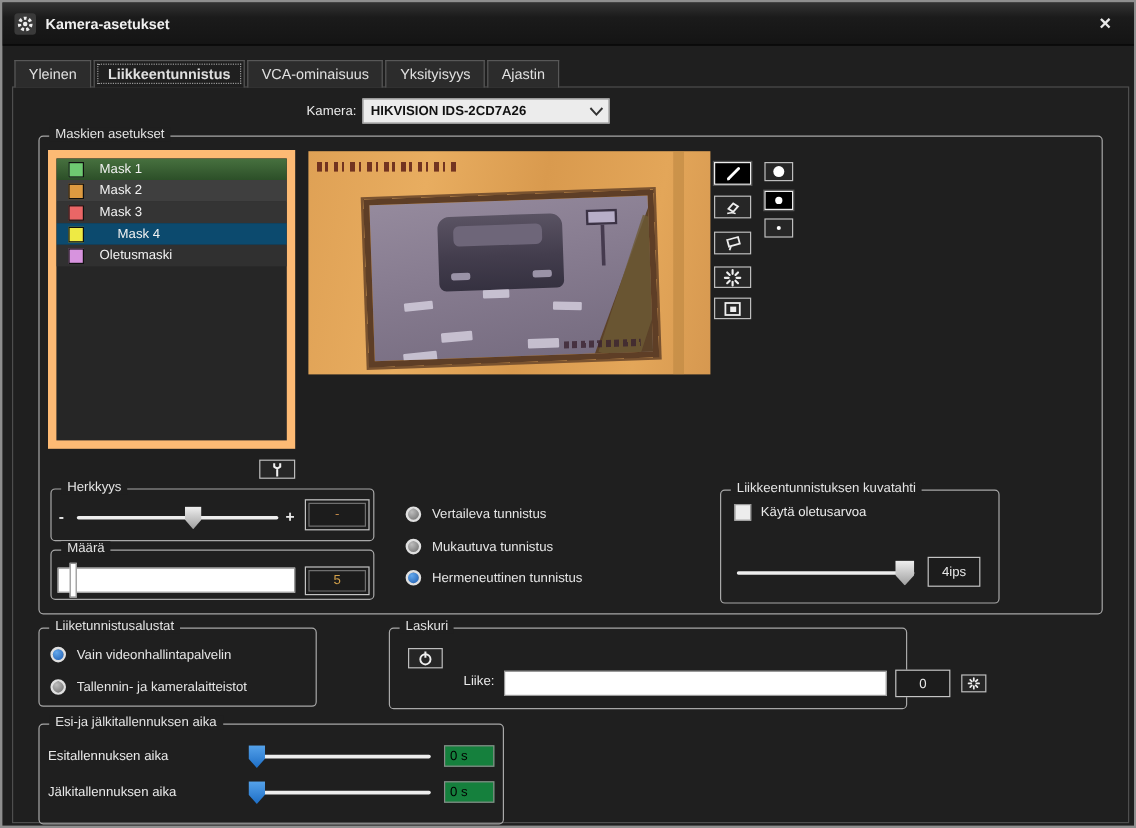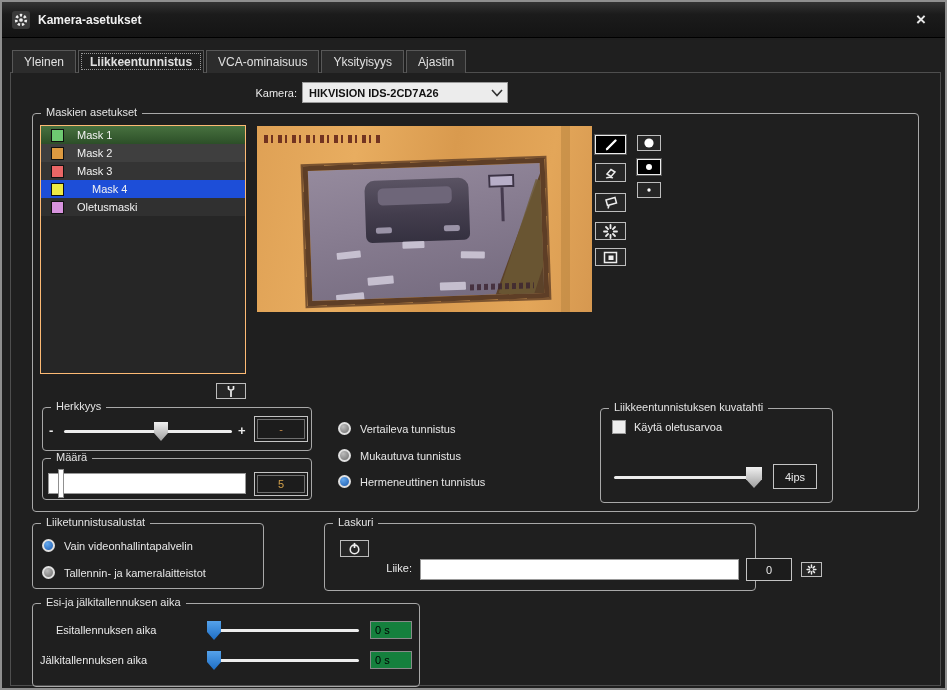--- a/index.html
+++ b/index.html
@@ -44,23 +44,23 @@
   .checkbox{position:absolute;width:14px;height:14px;background:#ededed;border:1px solid #9a9a9a;cursor:pointer;}
   .meter{position:absolute;background:#fff;border:1px solid #999;}
   .lbl{position:absolute;white-space:nowrap;color:#eaeaea;}
   
   .camlabel{position:absolute;left:215px;top:85px;width:80px;text-align:right;font-size:11px;}
   .dropdown{position:absolute;left:300px;top:80px;width:206px;height:21px;background:#ececec;border:1px solid #9a9a9a;
     display:flex;align-items:center;cursor:pointer;}
   .dropdown .dval{flex:1;padding-left:6px;color:#111;font-weight:700;font-size:11px;}
   .dropdown .chev{width:20px;display:flex;align-items:center;justify-content:center;}
   
-  .masklist{position:absolute;left:38px;top:123px;width:206px;height:249px;background:#262626;border:1px solid #fdba74;overflow:hidden;}
+  .masklist{position:absolute;left:38px;top:123px;width:206px;height:249px;background:#262626;border:7px solid #fdba74;overflow:hidden;}
   .mrow{height:18px;display:flex;align-items:center;gap:13px;padding-left:10px;font-size:11px;color:#f2f2f2;cursor:pointer;}
-  .mrow.r2{background:#3f3f3f;} .mrow.r3{background:#343434;} .mrow.r4{background:#1d4ed8;gap:28px;} .mrow.r5{background:#303030;}
+  .mrow.r2{background:#3f3f3f;} .mrow.r3{background:#343434;} .mrow.r4{background:#0c4a6e;gap:28px;} .mrow.r5{background:#303030;}
   .mrow.selected{background:linear-gradient(180deg,#47713f 0,#2c4f28 100%);}
   .swatch{width:13px;height:13px;border:1px solid #101010;flex:0 0 auto;}
   
   .video{position:absolute;left:255px;top:124px;width:335px;height:186px;overflow:hidden;
     background:linear-gradient(100deg,#dfa155 0%,#e8ad60 28%,#d99a4e 55%,#e3a659 82%,#d69850 100%);}
   .vstrip{position:absolute;right:22px;top:0;width:9px;height:100%;background:#b9853f;opacity:.55;}
   .tsmarks{position:absolute;left:7px;top:9px;width:118px;height:8px;opacity:.85;
     background:repeating-linear-gradient(90deg,#5e1f16 0 4px,rgba(0,0,0,0) 4px 7px,#5e1f16 7px 9px,rgba(0,0,0,0) 9px 14px);}
   .road{position:absolute;left:48px;top:36px;width:242px;height:140px;transform:rotate(-2deg);
     border:5px solid #5e3e26;box-shadow:0 0 0 2px #7a5330;
@@ -299,21 +299,21 @@
           <line x1="9.7" y1="9.7" x2="11.6" y2="11.6"></line>
         <line x1="11.6" y1="3.4" x2="9.7" y2="5.3"></line>
           <line x1="5.3" y1="9.7" x2="3.4" y2="11.6"></line>
       </g>
     </svg>
   </div>
 
   <div class="grp" style="left:30px;top:601px;width:388px;height:84px;">
     <div class="gtitle">Esi-ja jälkitallennuksen aika</div>
   </div>
-  <div class="lbl" style="left:54px;top:622px;">Esitallennuksen aika</div>
+  <div class="lbl" style="left:38px;top:622px;">Esitallennuksen aika</div>
   <div class="track" style="left:207px;top:627px;width:150px;"></div>
   <div class="thumb blue" style="left:205px;top:619px;"></div>
   <div class="input" style="left:368px;top:619px;width:42px;height:18px;">0 s</div>
   <div class="lbl" style="left:38px;top:652px;">Jälkitallennuksen aika</div>
   <div class="track" style="left:207px;top:657px;width:150px;"></div>
   <div class="thumb blue" style="left:205px;top:649px;"></div>
   <div class="input" style="left:368px;top:649px;width:42px;height:18px;">0 s</div>
 
 </div>
 

